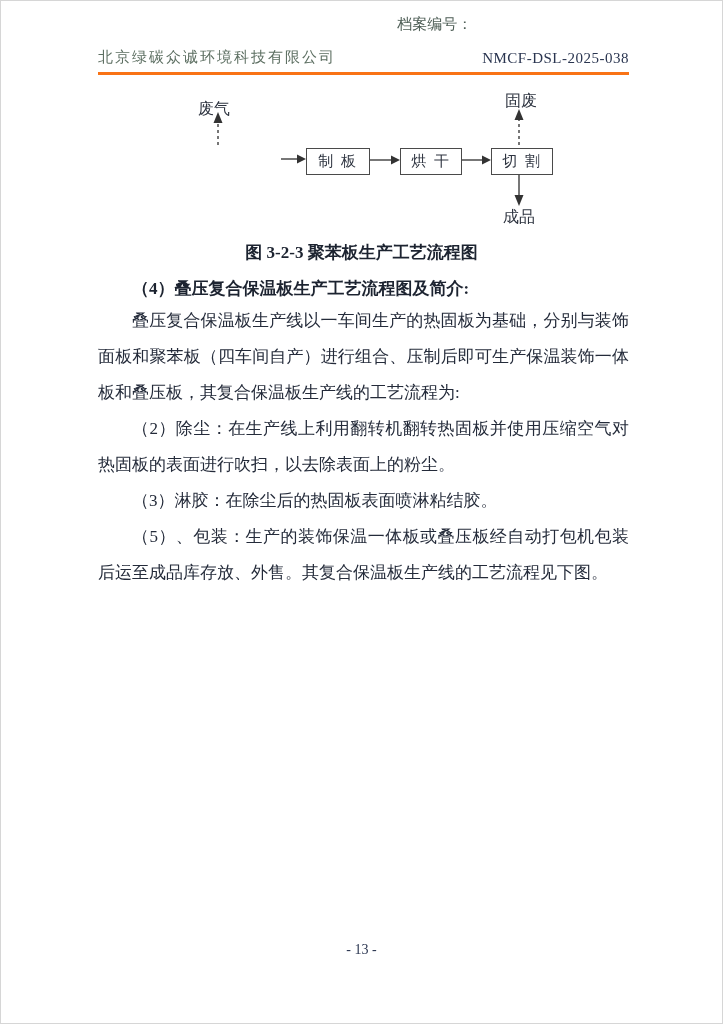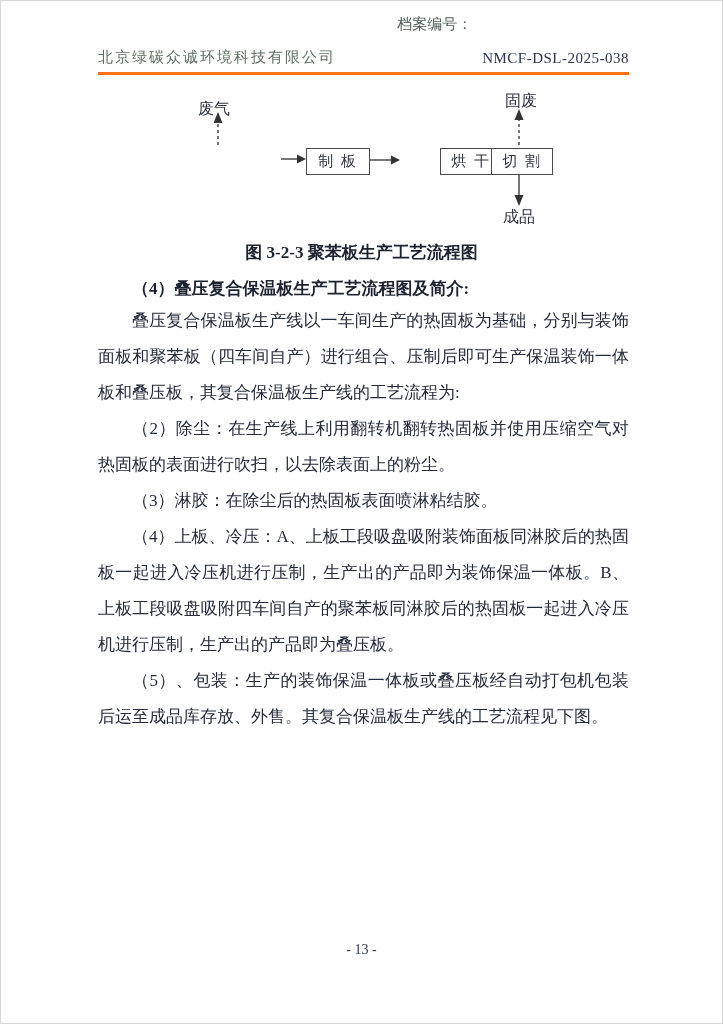--- a/index.html
+++ b/index.html
@@ -27,21 +27,21 @@
   
   .flowchart{position:absolute;top:90px;left:97px;width:533px;height:142px;}
   .flowchart svg{position:absolute;top:0;left:0;}
   .fc-box{
     position:absolute;border:1px solid #4a4a4a;background:#fff;
     display:flex;align-items:center;justify-content:center;
     font-size:15px;color:#2e3440;white-space:nowrap;
   }
   .fc-box.big{left:64px;top:54px;width:119px;height:28px;letter-spacing:0px;}
   .fc-box.n1{left:208px;top:57px;width:62px;height:25px;letter-spacing:2px;}
-  .fc-box.n2{left:302px;top:57px;width:60px;height:25px;letter-spacing:2px;margin-left:40px;}
+  .fc-box.n2{left:302px;top:57px;width:60px;height:25px;letter-spacing:2px;}
   .fc-box.n3{left:393px;top:57px;width:60px;height:25px;letter-spacing:2px;}
   .fc-label{position:absolute;font-size:16px;color:#2e3440;white-space:nowrap;}
   .fc-label.gas{left:100px;top:8px;font-family:Liberation Mono, monospace;}
   .fc-label.solid{left:407px;top:0px;}
   .fc-label.product{left:405px;top:116px;}
   
   .figure-caption{
     position:absolute;top:240px;left:0;width:100%;
     text-align:center;font-weight:bold;font-size:17px;color:#1c2330;
   }
@@ -104,17 +104,16 @@
   <div class="fc-label product">成品</div>
 </div>
 
 <div class="figure-caption">图 3-2-3 聚苯板生产工艺流程图</div>
 <div class="section-heading">（4）叠压复合保温板生产工艺流程图及简介:</div>
 
 <div class="body-text">
   <p>叠压复合保温板生产线以一车间生产的热固板为基础，分别与装饰面板和聚苯板（四车间自产）进行组合、压制后即可生产保温装饰一体板和叠压板，其复合保温板生产线的工艺流程为:</p>
   <p>（2）除尘：在生产线上利用翻转机翻转热固板并使用压缩空气对热固板的表面进行吹扫，以去除表面上的粉尘。</p>
   <p>（3）淋胶：在除尘后的热固板表面喷淋粘结胶。</p>
-  <p>（4）上板、冷压：A、上板工段吸盘吸附装饰面板同淋胶后的热固板一起进入冷压机进行压制，生产出的产品即为装饰保温一体板。B、上板工段吸盘吸附四车间自产的聚苯板同淋胶后的热固板一起进入冷压机进行压制，生产出的产品即为叠压板。</p>
   <p>（5）、包装：生产的装饰保温一体板或叠压板经自动打包机包装后运至成品库存放、外售。其复合保温板生产线的工艺流程见下图。</p>
 </div>
 
 <div class="footer">- 13 -</div>
 
 </body></html>

